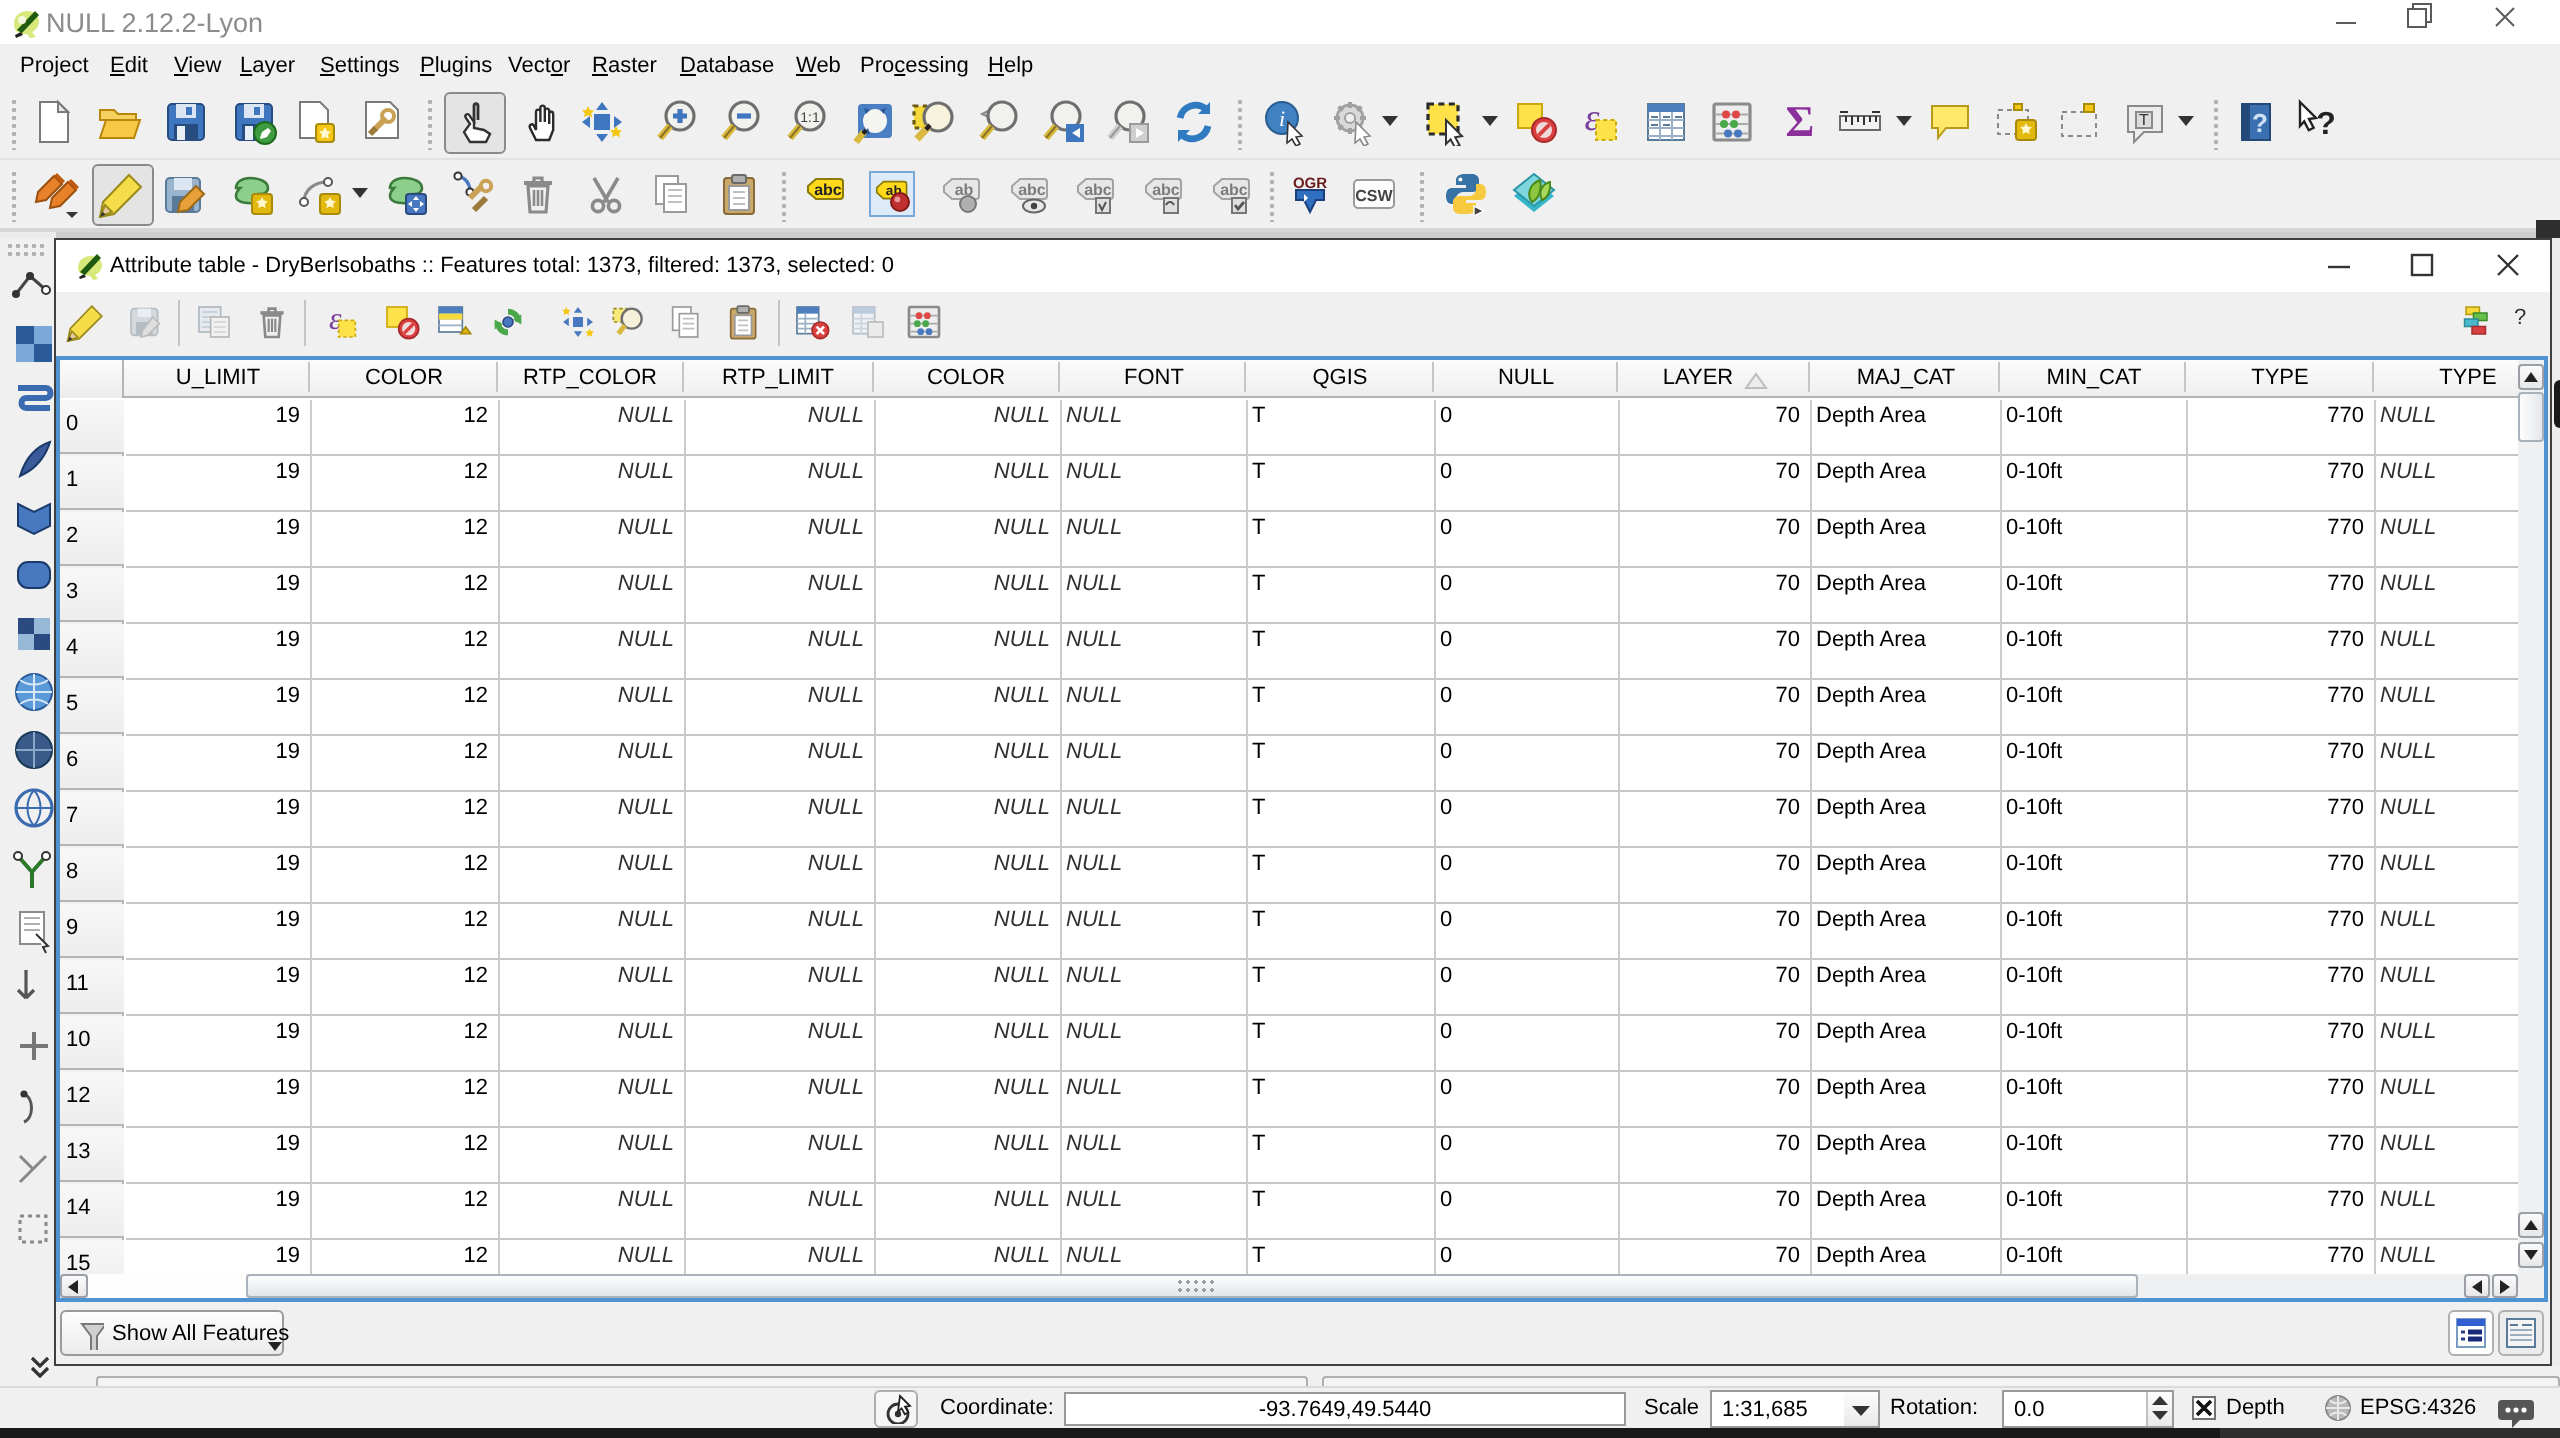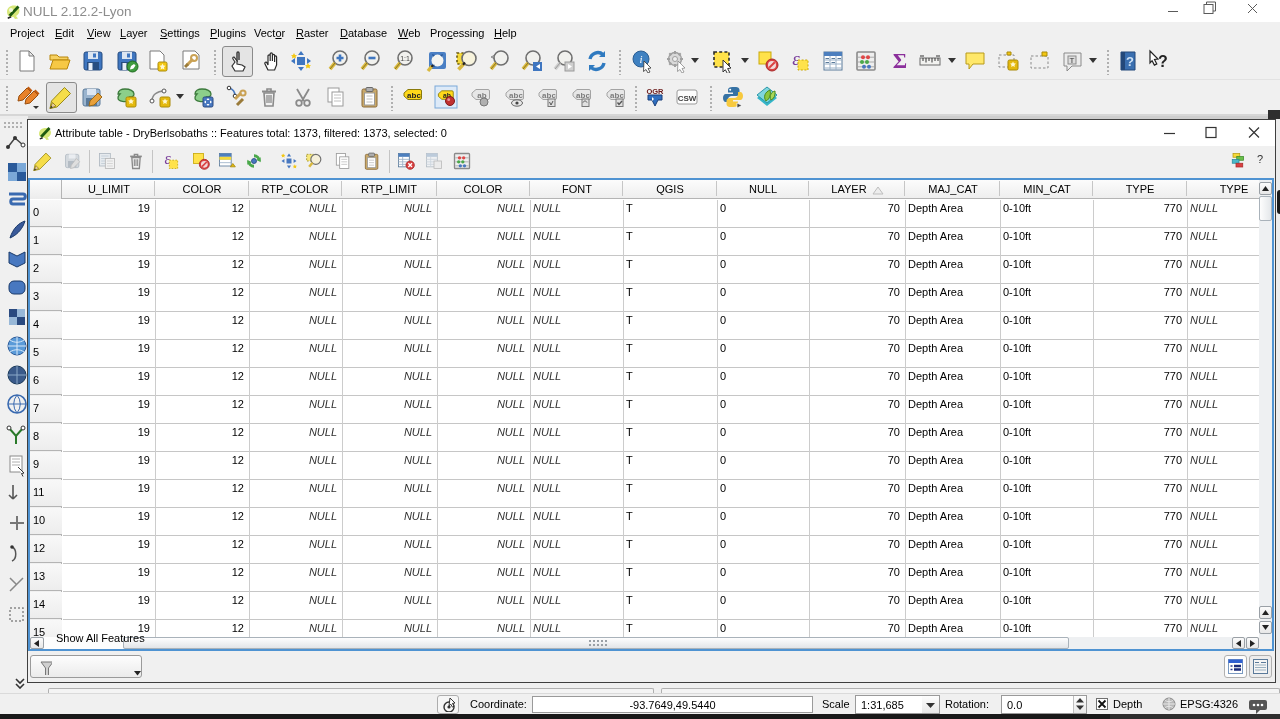--- a/index.html
+++ b/index.html
@@ -948,21 +948,21 @@
   </svg>
 <div style="position:absolute;left:1246px;top:637px;width:13px;height:12px;background:linear-gradient(#fbfbfb,#e7e7e7);border:1px solid #9aa0a6;border-radius:2px"></div>
 <svg style="position:absolute;left:1250px;top:640px" width="5" height="7" viewBox="0 0 5 7">
     <path d="M0 0L5 3.5L0 7z" fill="#222"></path>
   </svg>
 <div style="position:absolute;left:1259px;top:637px;width:13px;height:12px;background:#f0f0f0"></div>
 <div style="position:absolute;left:30px;top:655px;width:112px;height:23px;background:linear-gradient(#fdfdfd,#ebebeb);border:1px solid #9a9a9a;border-radius:3px"></div>
 <svg style="position:absolute;left:38px;top:660px" width="14" height="15" viewBox="0 0 14 15">
     <path d="M3 2h12l-4.5 6v8l-3 2V8z" fill="#d0d0d0" stroke="#777"></path>
   </svg>
-<div style="position:absolute;left:56px;top:626px;height:23px;line-height:24px;font-size:11px;color:#000">Show All Features</div>
+<div style="position:absolute;left:56px;top:655px;height:23px;line-height:24px;font-size:11px;color:#000">Show All Features</div>
 <svg style="position:absolute;left:134px;top:671px" width="7" height="5" viewBox="0 0 7 5">
     <path d="M0 0h7l-3.5 4.5z" fill="#222"></path>
   </svg>
 <div style="position:absolute;left:1224px;top:655px;width:23px;height:23px;background:#fdfdfd;border:1px solid #b0b0b0;border-radius:3px"></div>
 <svg style="position:absolute;left:1228px;top:659px" width="15" height="15" viewBox="0 0 15 15">
     <rect x="0.5" y="0.5" width="14" height="14" fill="#fff" stroke="#7a9ac0"></rect>
     <rect x="0.5" y="0.5" width="14" height="3.5" fill="#2f5fd0"></rect>
     <path d="M2.5 7h2M2.5 10.5h2" stroke="#2a3a8a" stroke-width="1.4"></path>
     <path d="M6 7h7M6 10.5h7" stroke="#1a2a7a" stroke-width="2.4"></path>
   </svg>

